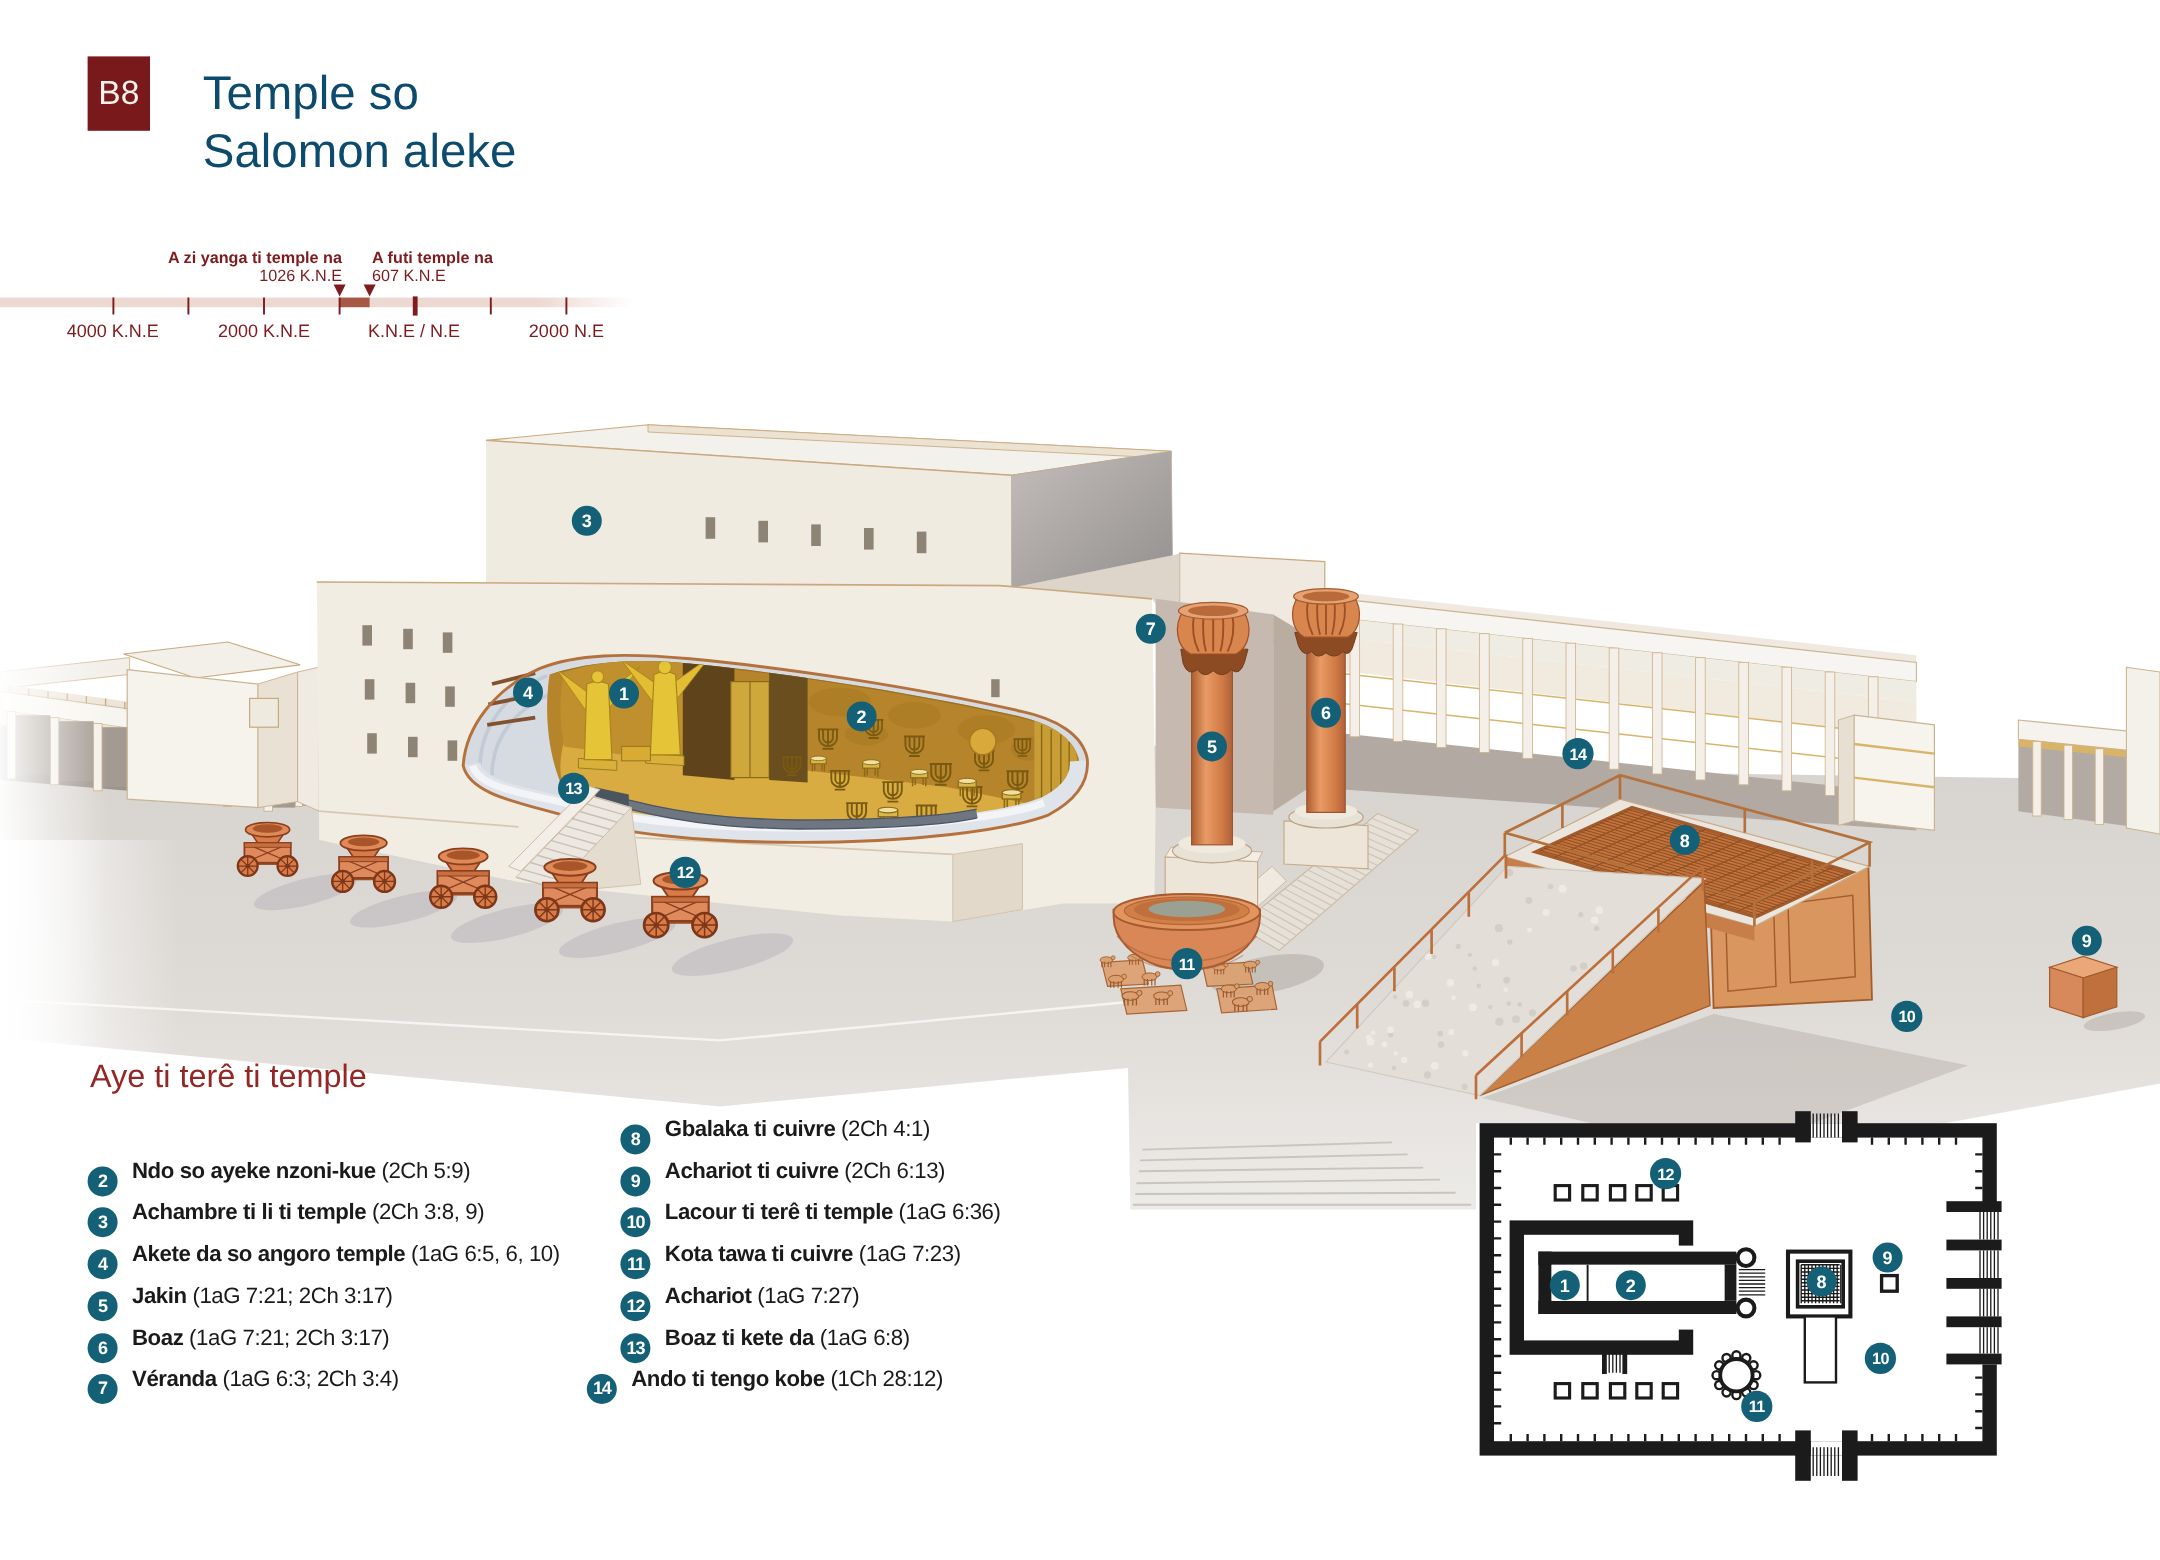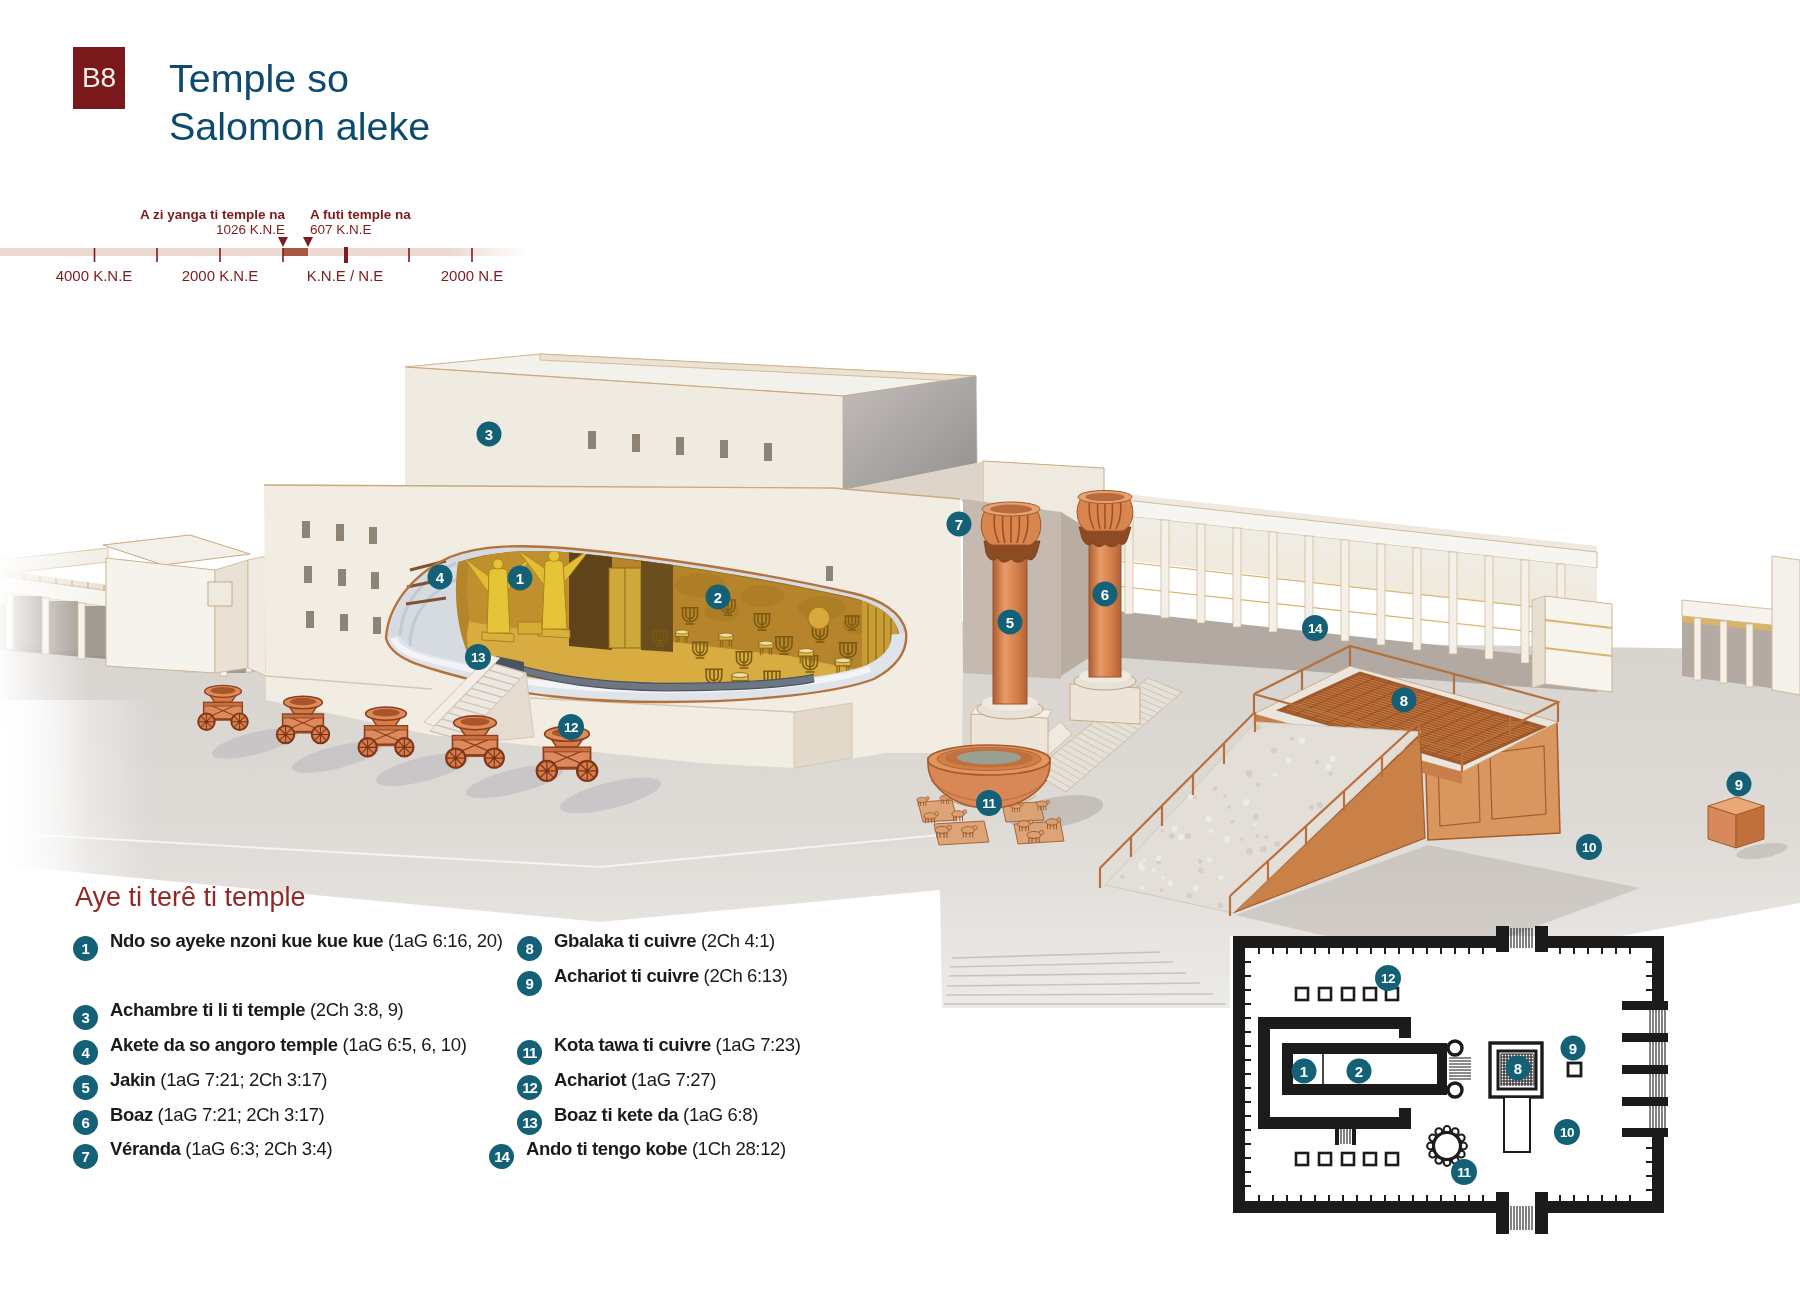--- a/index.html
+++ b/index.html
@@ -809,37 +809,38 @@
         </g>
       </g>
 </svg>
 
 <div style="position:absolute;left:73px;top:47px;width:52px;height:62px;background:#7a191c;color:#f7f2ea;font-size:28px;text-align:center;line-height:62px">B8</div>
 
 <div style="position:absolute;left:169px;top:54px;font-size:39.5px;line-height:48px;color:#0c4a6e">Temple so<br>Salomon aleke</div>
 
 <div style="position:absolute;left:75px;top:882px;font-size:27px;color:#942726">Aye ti terê ti temple</div>
 
-<div class="lgrow" style="left:73px;top:930px"><span class="lgc">1</span><b>Ndo so ayeke nzoni kue kue kue</b> (1aG 6:16, 20)</div>
-
+
+<div class="lgrow" style="left:73px;top:965px"><span class="lgc">2</span><b>Ndo so ayeke nzoni-kue</b> (2Ch 5:9)</div>
 
 <div class="lgrow" style="left:73px;top:999px"><span class="lgc">3</span><b>Achambre ti li ti temple</b> (2Ch 3:8, 9)</div>
 
 <div class="lgrow" style="left:73px;top:1034px"><span class="lgc">4</span><b>Akete da so angoro temple</b> (1aG 6:5, 6, 10)</div>
 
 <div class="lgrow" style="left:73px;top:1069px"><span class="lgc">5</span><b>Jakin</b> (1aG 7:21; 2Ch 3:17)</div>
 
 <div class="lgrow" style="left:73px;top:1104px"><span class="lgc">6</span><b>Boaz</b> (1aG 7:21; 2Ch 3:17)</div>
 
 <div class="lgrow" style="left:73px;top:1138px"><span class="lgc">7</span><b>Véranda</b> (1aG 6:3; 2Ch 3:4)</div>
 
 <div class="lgrow" style="left:517px;top:930px"><span class="lgc">8</span><b>Gbalaka ti cuivre</b> (2Ch 4:1)</div>
 
 <div class="lgrow" style="left:517px;top:965px"><span class="lgc">9</span><b>Achariot ti cuivre</b> (2Ch 6:13)</div>
 
+<div class="lgrow" style="left:517px;top:999px"><span class="lgc" style="letter-spacing:-1px">10</span><b>Lacour ti terê ti temple</b> (1aG 6:36)</div>
 
 <div class="lgrow" style="left:517px;top:1034px"><span class="lgc" style="letter-spacing:-1px">11</span><b>Kota tawa ti cuivre</b> (1aG 7:23)</div>
 
 <div class="lgrow" style="left:517px;top:1069px"><span class="lgc" style="letter-spacing:-1px">12</span><b>Achariot</b> (1aG 7:27)</div>
 
 <div class="lgrow" style="left:517px;top:1104px"><span class="lgc" style="letter-spacing:-1px">13</span><b>Boaz ti kete da</b> (1aG 6:8)</div>
 
 <div class="lgrow" style="left:489px;top:1138px"><span class="lgc" style="letter-spacing:-1px">14</span><b>Ando ti tengo kobe</b> (1Ch 28:12)</div>
 </div>
 

